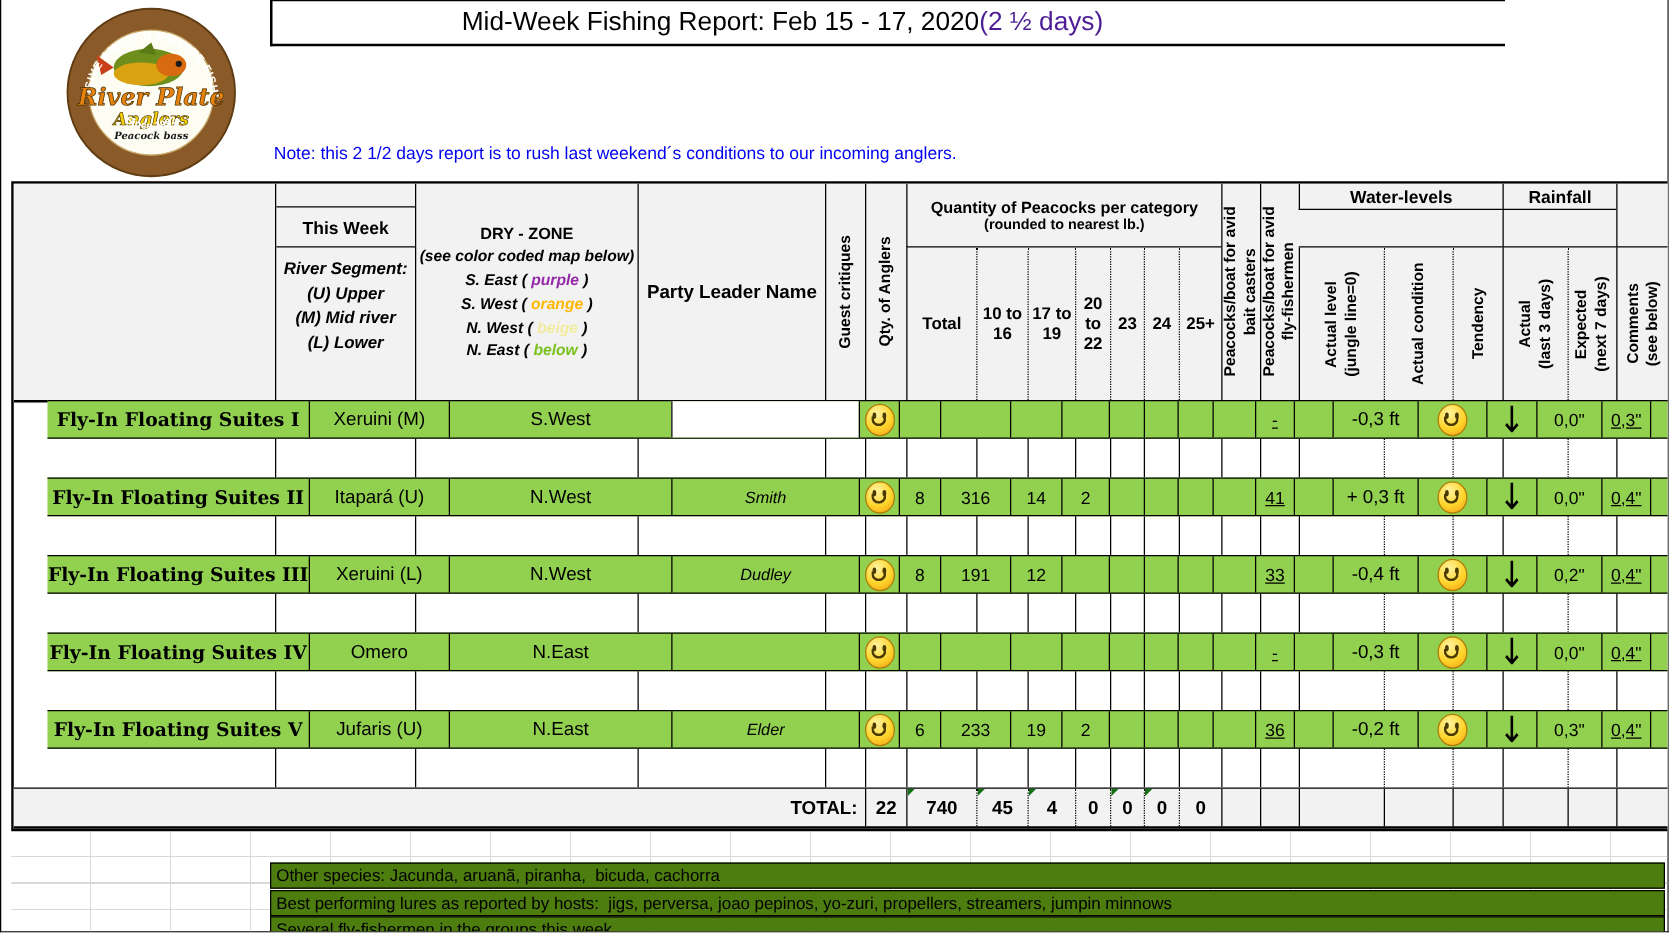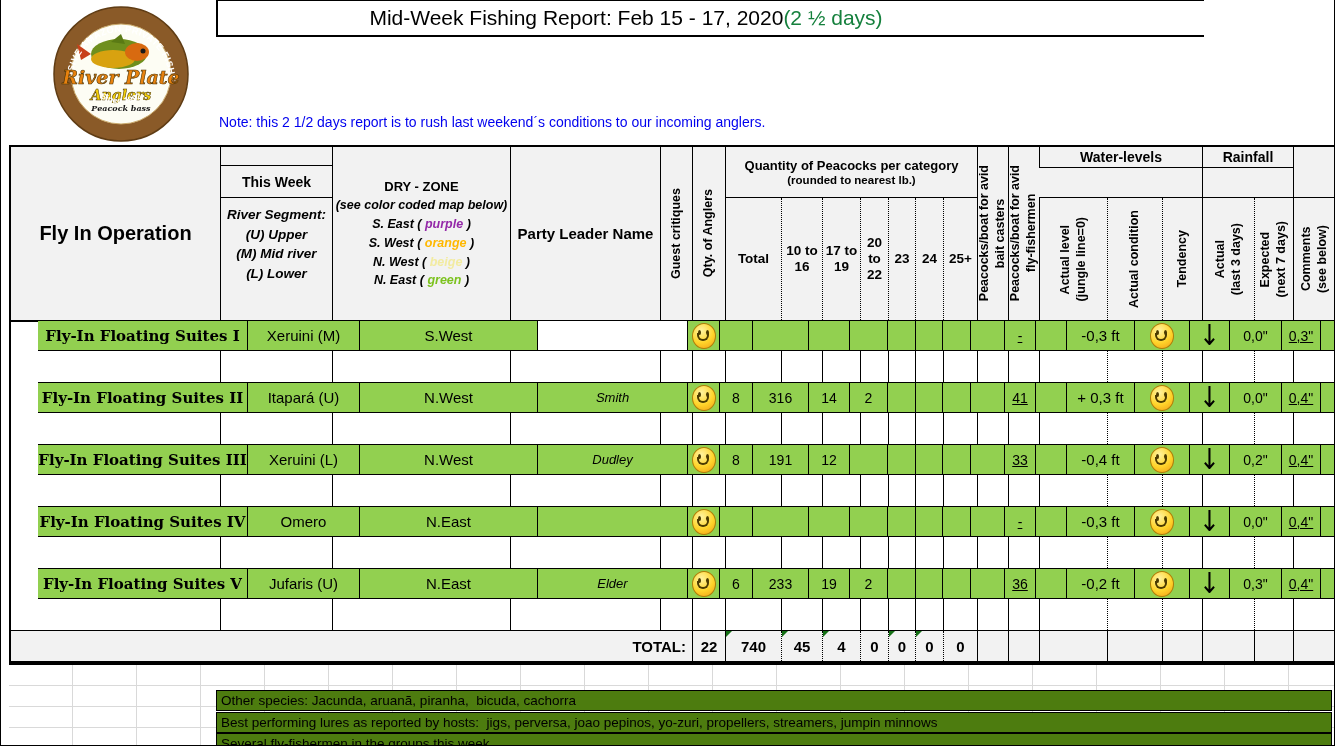--- a/index.html
+++ b/index.html
@@ -4,21 +4,21 @@
 <style>
   html,body{margin:0;padding:0;background:#e8e8e8;}
   #page{position:relative;width:1335px;height:746px;background:#fff;overflow:hidden;
         font-family:"Liberation Sans",sans-serif;color:#000;
         border-left:1px solid #000;border-right:1px solid #000;border-bottom:1px solid #000;box-sizing:border-box;}
   
   #titlebox{position:absolute;left:215px;top:0;width:988px;height:37px;box-sizing:border-box;
             border-left:2px solid #000;border-bottom:2px solid #000;border-top:1px solid #000;
             display:flex;align-items:center;justify-content:center;padding-right:170px;
             font-size:21px;}
-  .blue{color:#15803d;}
+  .blue{color:#4c1d95;}
   #note{position:absolute;left:218px;top:114px;font-size:14px;color:#0000ee;}
   #logo{position:absolute;left:50px;top:4px;}
   
   #tbl{position:absolute;left:8px;top:145px;width:1325px;height:516px;border:2px solid #000;background:#fff;}
   .hcell,.cell{position:absolute;box-sizing:border-box;overflow:hidden;}
   
   .c-op{left:0;width:209px}.c-seg{left:209px;width:112px}.c-zone{left:321px;width:178px}
   .c-leader{left:499px;width:150px}.c-crit{left:649px;width:32px}.c-qty{left:681px;width:33px}
   .c-total{left:714px;width:56px}.c-b1{left:770px;width:41px}.c-b2{left:811px;width:38px}
   .c-b3{left:849px;width:28px}.c-b4{left:877px;width:27px}.c-b5{left:904px;width:28px}
@@ -111,40 +111,39 @@
   <div id="titlebox">
     <span>Mid-Week Fishing Report: Feb 15 - 17, 2020 </span>
     <span class="blue">(2 ½ days)</span>
   </div>
 
   <div id="note">Note:  this 2 1/2 days report is to rush last weekend´s conditions to our incoming anglers.</div>
 
   <div id="tbl">
 
     <div id="thead">
-      <div class="hcell c-op nb h-op">Fly In Operation</div>
 
       <div class="hcell c-seg">
         <div class="tw-box">This Week</div>
         <div class="seg-block">
           <div>River Segment:</div>
           <div>(U) Upper</div>
           <div>(M) Mid river</div>
           <div>(L) Lower</div>
         </div>
       </div>
 
       <div class="hcell c-zone">
         <div class="zone-block">
           <div class="zone-title">DRY - ZONE</div>
           <div>(see color coded map below)</div>
           <div><span>S. East</span>&nbsp;<span>(</span>&nbsp;<span style="color:#9428a8">purple</span>&nbsp;<span>)</span></div>
           <div><span>S. West</span>&nbsp;<span>(</span>&nbsp;<span style="color:#ffb800">orange</span>&nbsp;<span>)</span></div>
           <div><span>N. West</span>&nbsp;<span>(</span>&nbsp;<span style="color:#f2eba0">beige</span>&nbsp;<span>)</span></div>
-          <div><span>N. East</span>&nbsp;<span>(</span>&nbsp;<span style="color:#7cc21e">green</span>&nbsp;<span>)</span></div>
+          <div><span>N. East</span>&nbsp;<span>(</span>&nbsp;<span style="color:#7cc21e">below</span>&nbsp;<span>)</span></div>
         </div>
       </div>
 
       <div class="hcell c-leader h-leader">Party Leader Name</div>
 
       <div class="hcell c-crit">
         <div class="vtext">Guest critiques</div>
       </div>
       <div class="hcell c-qty">
         <div class="vtext">Qty. of Anglers</div>

